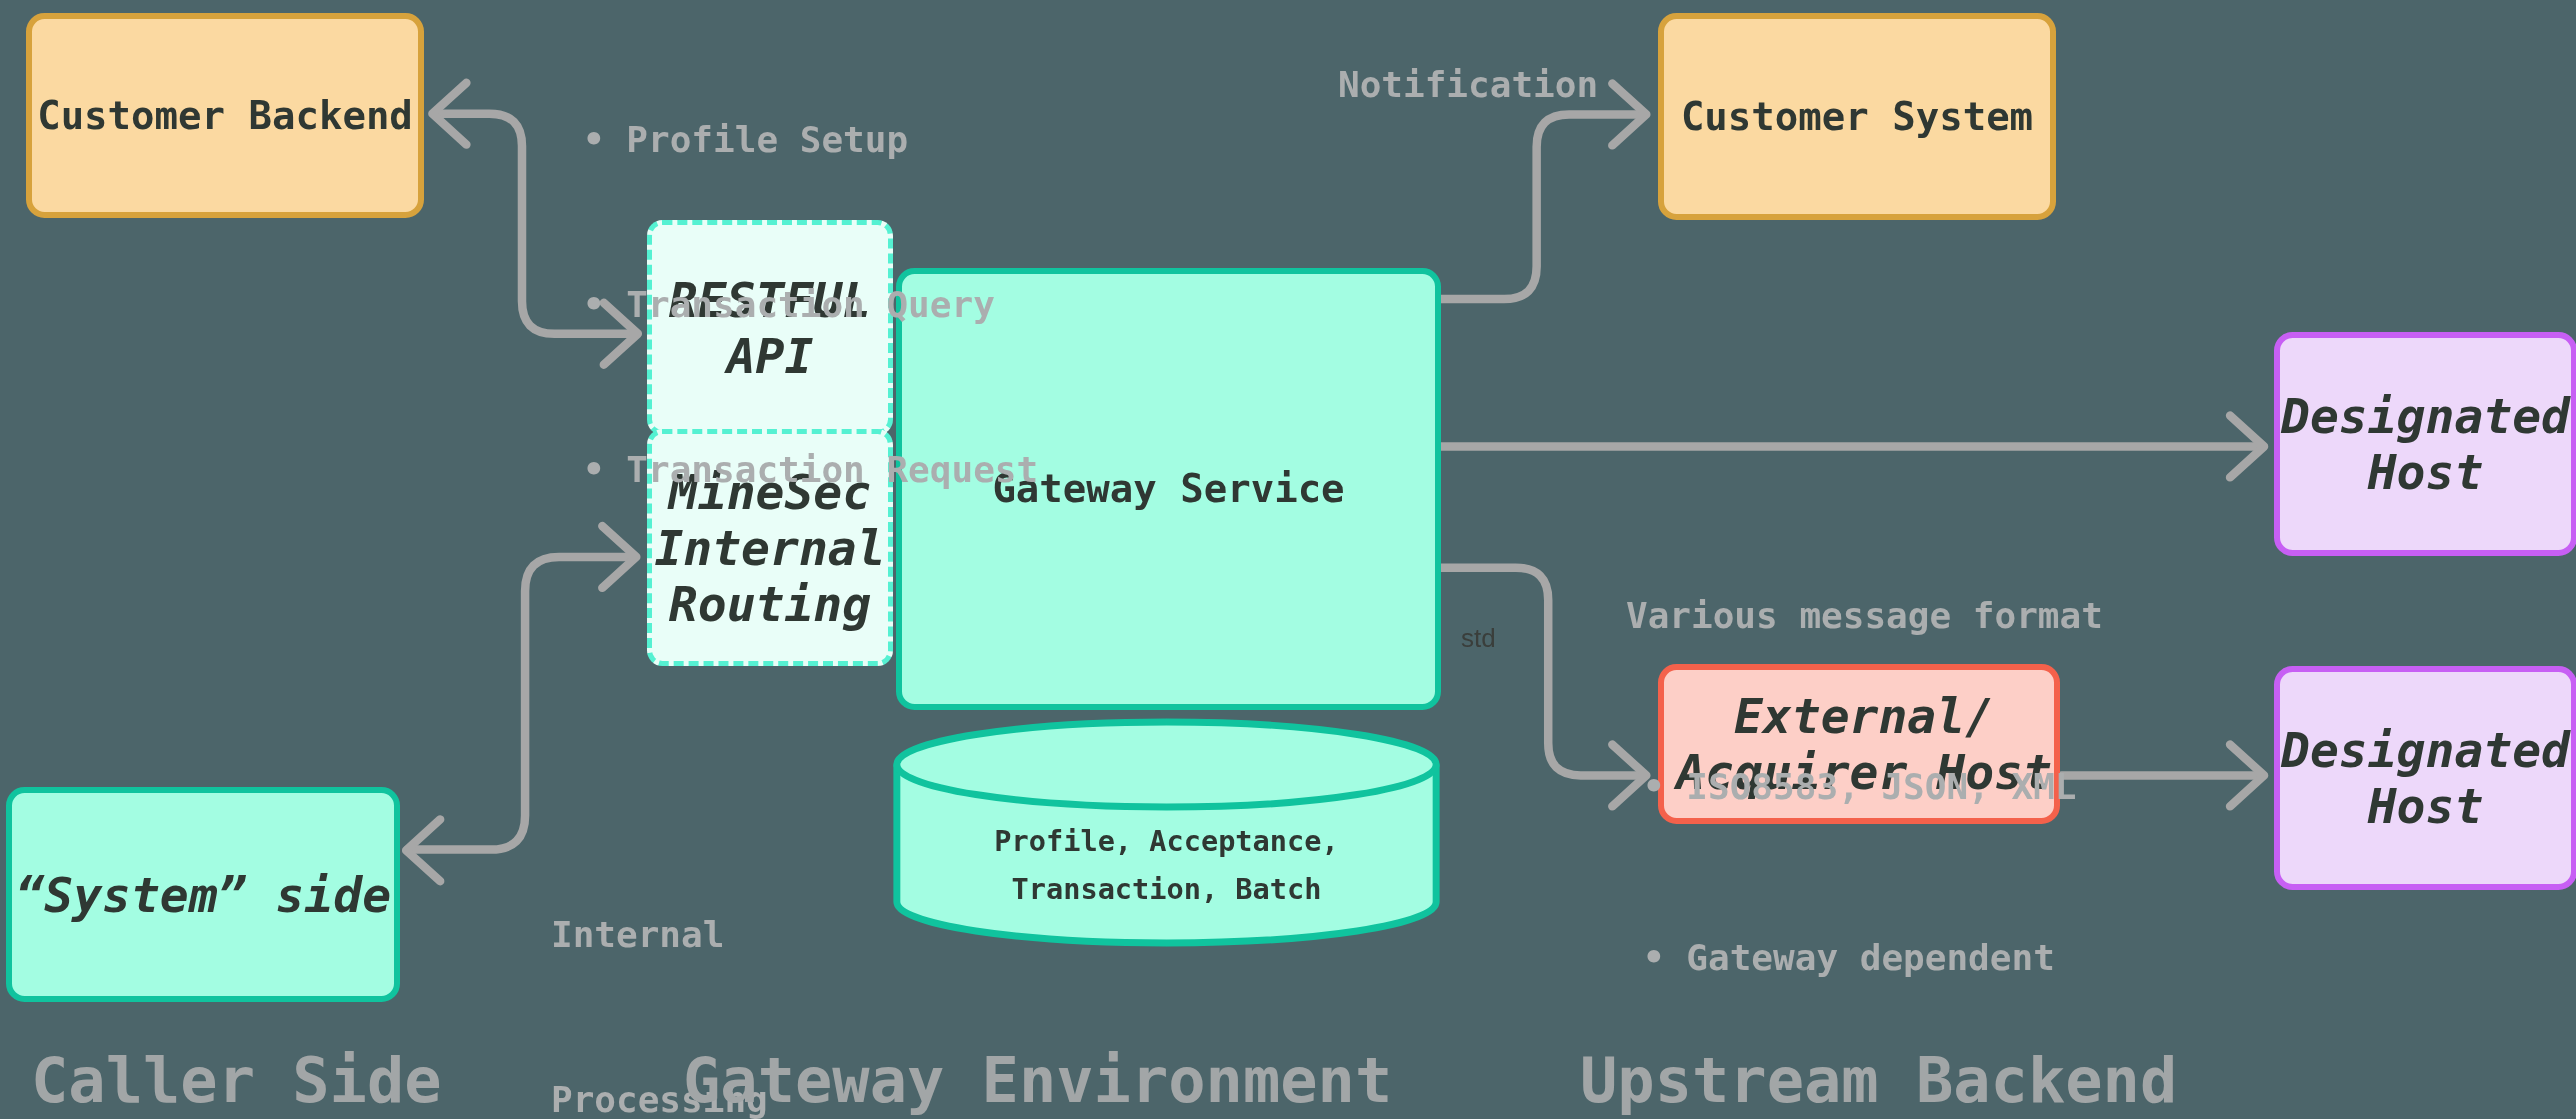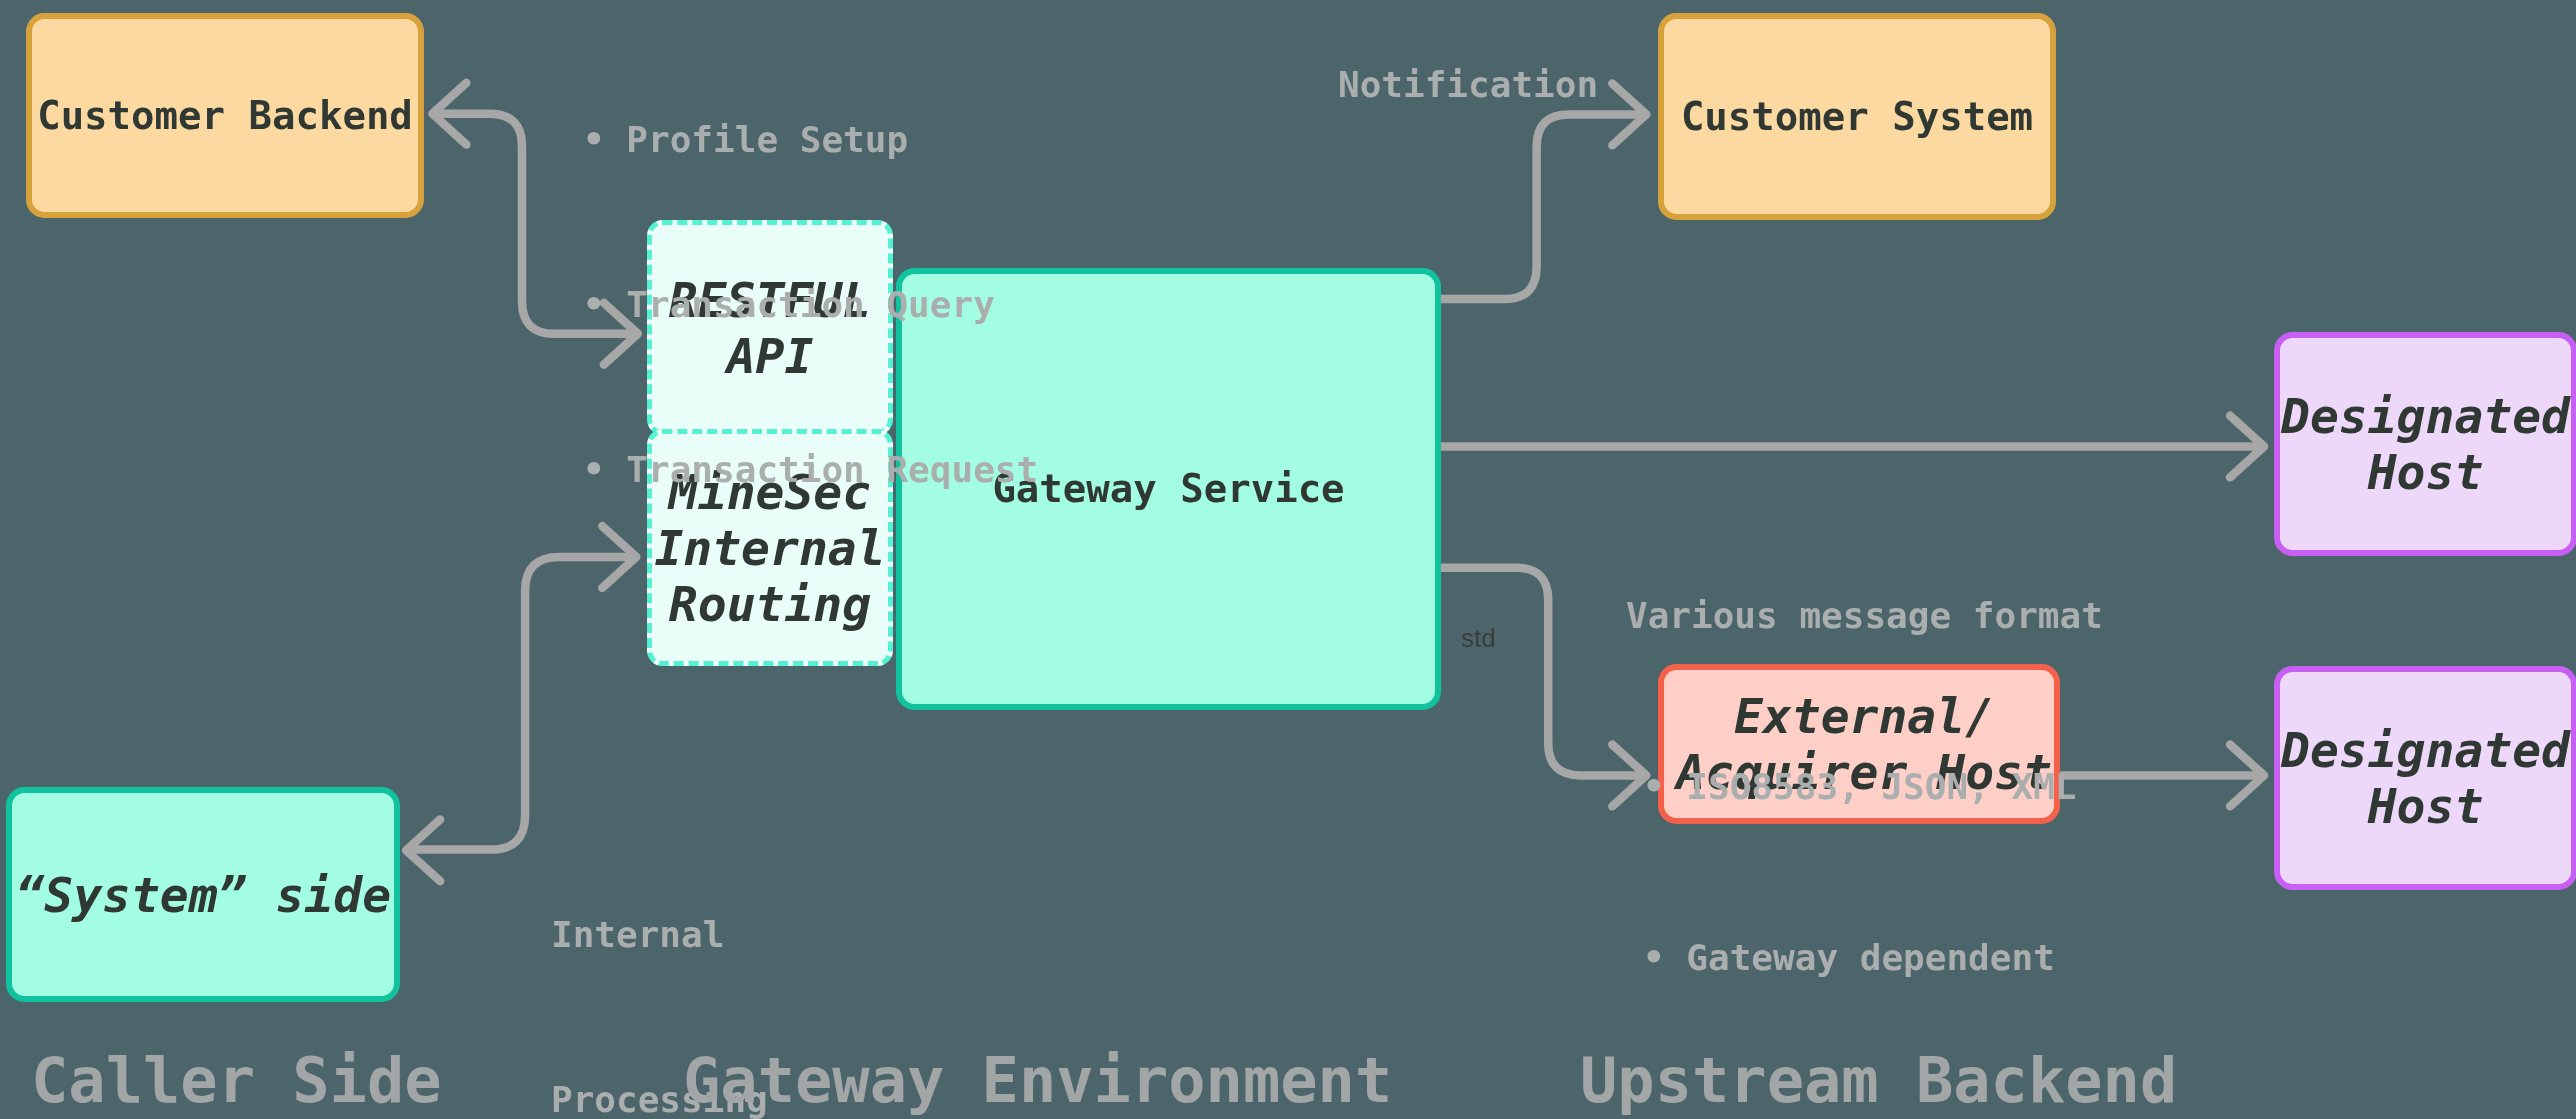--- a/index.html
+++ b/index.html
@@ -116,20 +116,30 @@
   <div class="node palemint fs47" style="left:647px; top:429px; width:246px; height:237px;">
     <div class="line">MineSec</div>
     <div class="line">Internal</div>
     <div class="line">Routing</div>
   </div>
 
   <div class="node mint fs50" style="left:896px; top:224px; width:545px; height:442px;">
     <div class="line">Gateway Service</div>
   </div>
 
+  <div id="db-wrap">
+    <svg width="547" height="229" viewBox="0 0 708 296">
+      <path d="M 5 60 V 238 A 349 53 0 0 0 703 238 V 60" fill="#A3FDE2" stroke="#10C39E" stroke-width="9"></path>
+      <ellipse cx="354" cy="60" rx="349" ry="55" fill="#A3FDE2" stroke="#10C39E" stroke-width="9"></ellipse>
+    </svg>
+    <div id="db-text">
+      <div>Profile, Acceptance,</div>
+      <div>Transaction, Batch</div>
+    </div>
+  </div>
 
   <div class="node orange fs50" style="left:1658px; top:13px; width:398px; height:207px;">
     <div class="line">Customer System</div>
   </div>
 
   <div class="node purple fs47" style="left:2274px; top:332px; width:303px; height:224px;">
     <div class="line">Designated</div>
     <div class="line">Host</div>
   </div>
 

